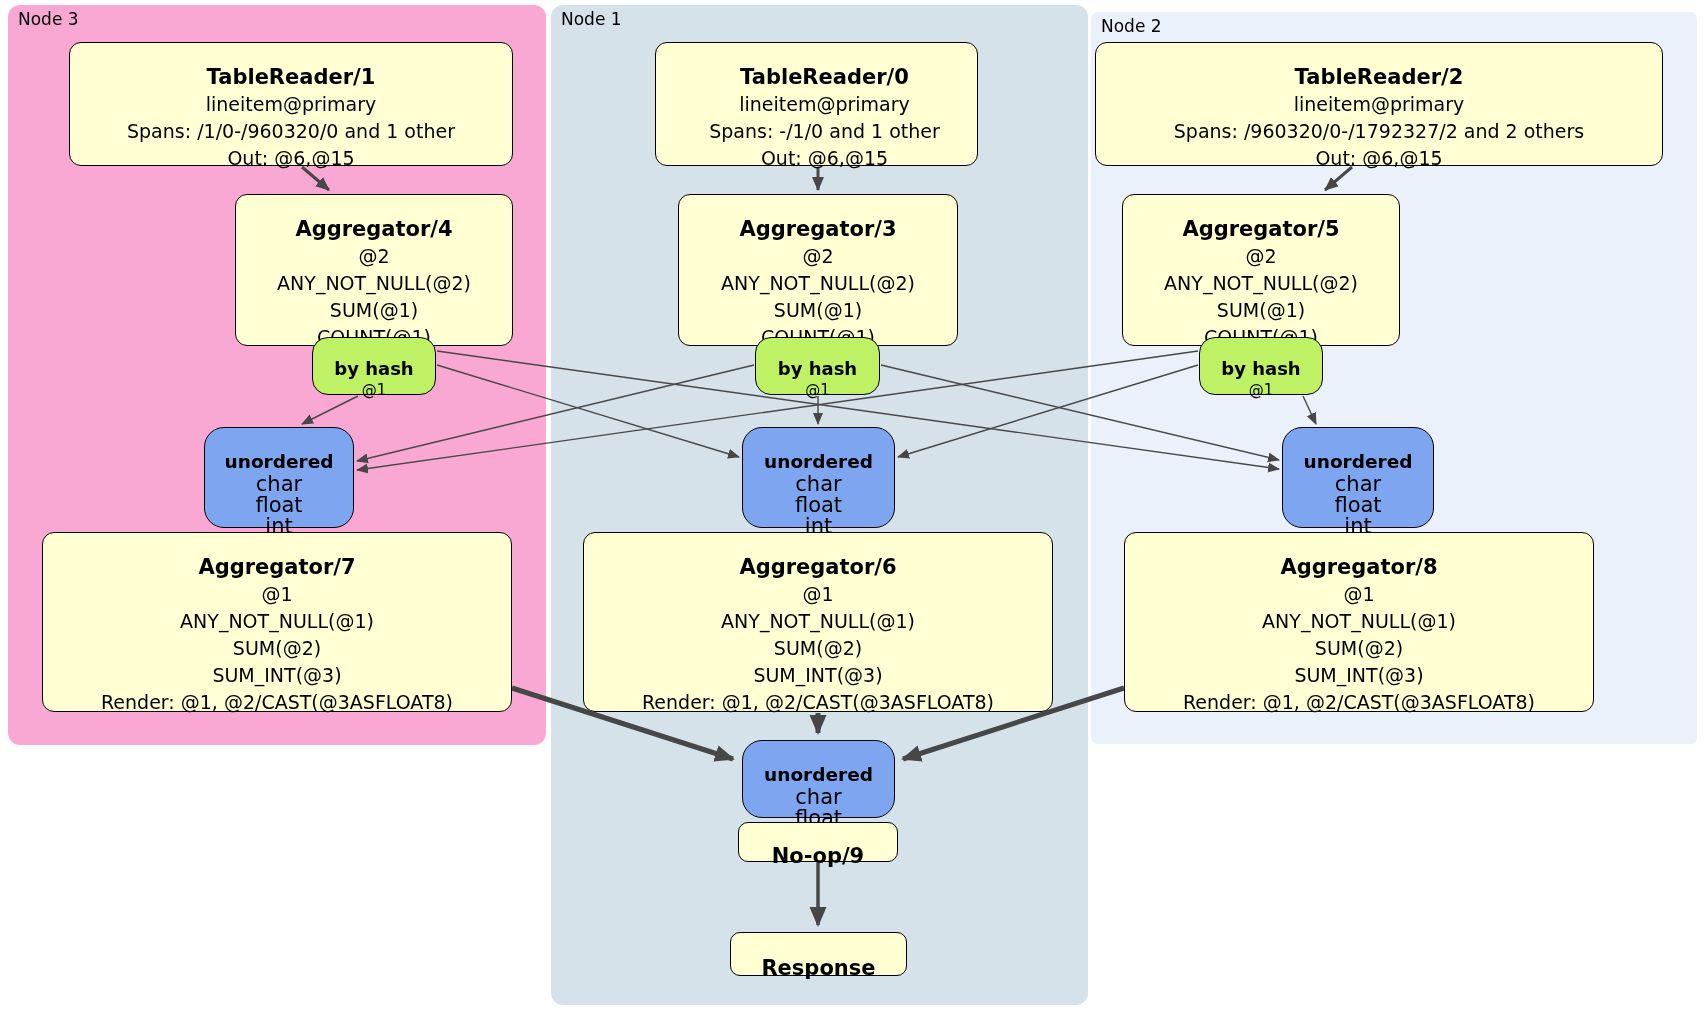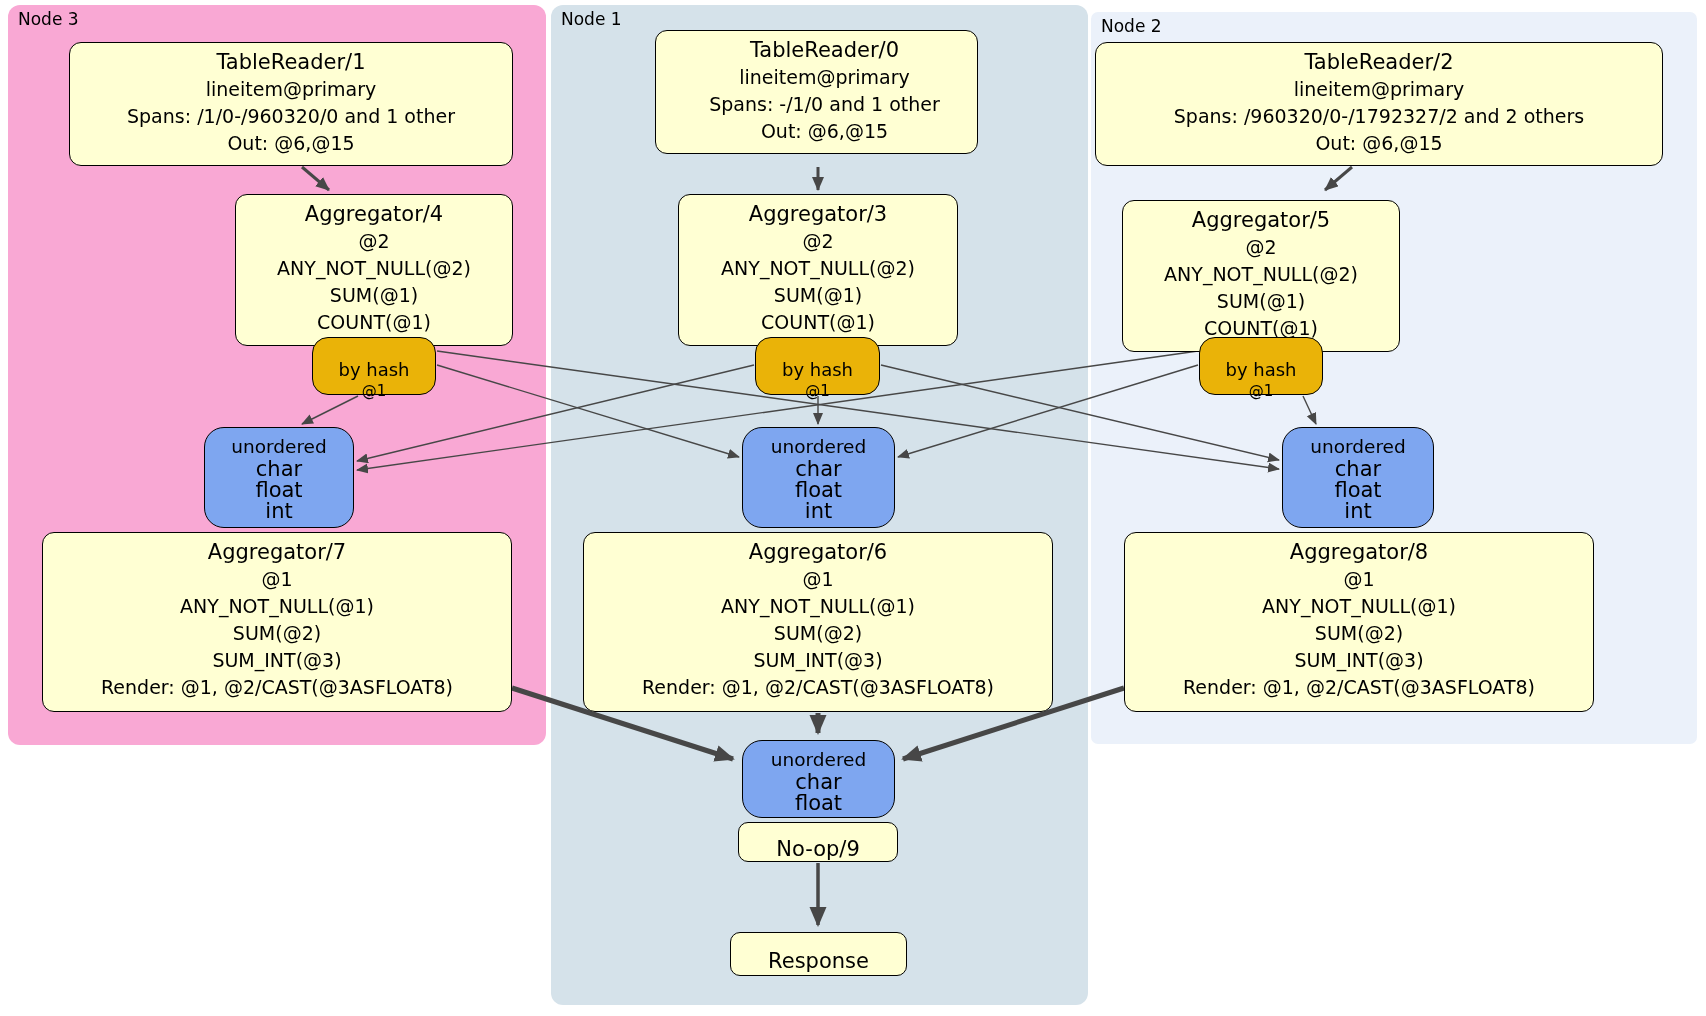--- a/index.html
+++ b/index.html
@@ -6,24 +6,24 @@
   body{font-family:"DejaVu Sans","Liberation Sans",sans-serif;}
   .canvas{position:relative;width:1706px;height:1016px;background:#ffffff;overflow:hidden;}
 
   .region{position:absolute;border-radius:12px;}
   .region-label{position:absolute;left:10px;top:4px;font-size:17px;color:#000;}
 
   .edges{position:absolute;left:0;top:0;width:1706px;height:1016px;pointer-events:none;}
 
   .box{position:absolute;box-sizing:border-box;background:#ffffd3;border:1.4px solid #000;
        border-radius:12px;text-align:center;color:#000;padding-top:5px;}
-  .box-title{font-weight:normal;font-size:21px;line-height:28px;white-space:nowrap;}
+  .box-title{font-weight:bold;font-size:21px;line-height:28px;white-space:nowrap;margin-top:15px;}
   .box-line{font-size:19px;line-height:27px;white-space:nowrap;}
 
-  .router{background:#eab308;border-radius:16px;padding-top:20px;}
+  .router{background:#bef264;border-radius:16px;padding-top:4px;}
   .router .box-title{font-size:18px;line-height:24px;}
   .router .box-line{font-size:15px;line-height:19px;}
 
   .sync{background:#7ea6f0;border-radius:20px;padding-top:7px;}
   .sync .box-title{font-size:18.5px;line-height:24px;}
   .sync .box-line{font-size:21px;line-height:21px;}
 
   .pill{border-radius:10px;display:flex;align-items:center;justify-content:center;padding-top:13px;}
 </style>
 </head>
@@ -82,21 +82,21 @@
       <line x1="818" y1="863" x2="818" y2="925" marker-end="url(#arr-l)"></line>
     </g>
   </svg>
 
   <div class="box" style="left:69px;top:42px;width:444px;height:124px;">
     <div class="box-title">TableReader/1</div>
     <div class="box-line">lineitem@primary</div>
     <div class="box-line">Spans: /1/0-/960320/0 and 1 other</div>
     <div class="box-line">Out: @6,@15</div>
   </div>
-  <div class="box" style="left:655px;top:30px;width:323px;height:124px;padding-left:16px;">
+  <div class="box" style="left:655px;top:42px;width:323px;height:124px;padding-left:16px;">
     <div class="box-title">TableReader/0</div>
     <div class="box-line">lineitem@primary</div>
     <div class="box-line">Spans: -/1/0 and 1 other</div>
     <div class="box-line">Out: @6,@15</div>
   </div>
   <div class="box" style="left:1095px;top:42px;width:568px;height:124px;">
     <div class="box-title">TableReader/2</div>
     <div class="box-line">lineitem@primary</div>
     <div class="box-line">Spans: /960320/0-/1792327/2 and 2 others</div>
     <div class="box-line">Out: @6,@15</div>
@@ -109,21 +109,21 @@
     <div class="box-line">SUM(@1)</div>
     <div class="box-line">COUNT(@1)</div>
   </div>
   <div class="box" style="left:678px;top:194px;width:280px;height:152px;">
     <div class="box-title">Aggregator/3</div>
     <div class="box-line">@2</div>
     <div class="box-line">ANY_NOT_NULL(@2)</div>
     <div class="box-line">SUM(@1)</div>
     <div class="box-line">COUNT(@1)</div>
   </div>
-  <div class="box" style="left:1122px;top:200px;width:278px;height:152px;">
+  <div class="box" style="left:1122px;top:194px;width:278px;height:152px;">
     <div class="box-title">Aggregator/5</div>
     <div class="box-line">@2</div>
     <div class="box-line">ANY_NOT_NULL(@2)</div>
     <div class="box-line">SUM(@1)</div>
     <div class="box-line">COUNT(@1)</div>
   </div>
 
   <div class="box router" style="left:312px;top:337px;width:124px;height:58px;">
     <div class="box-title">by hash</div>
     <div class="box-line">@1</div>

